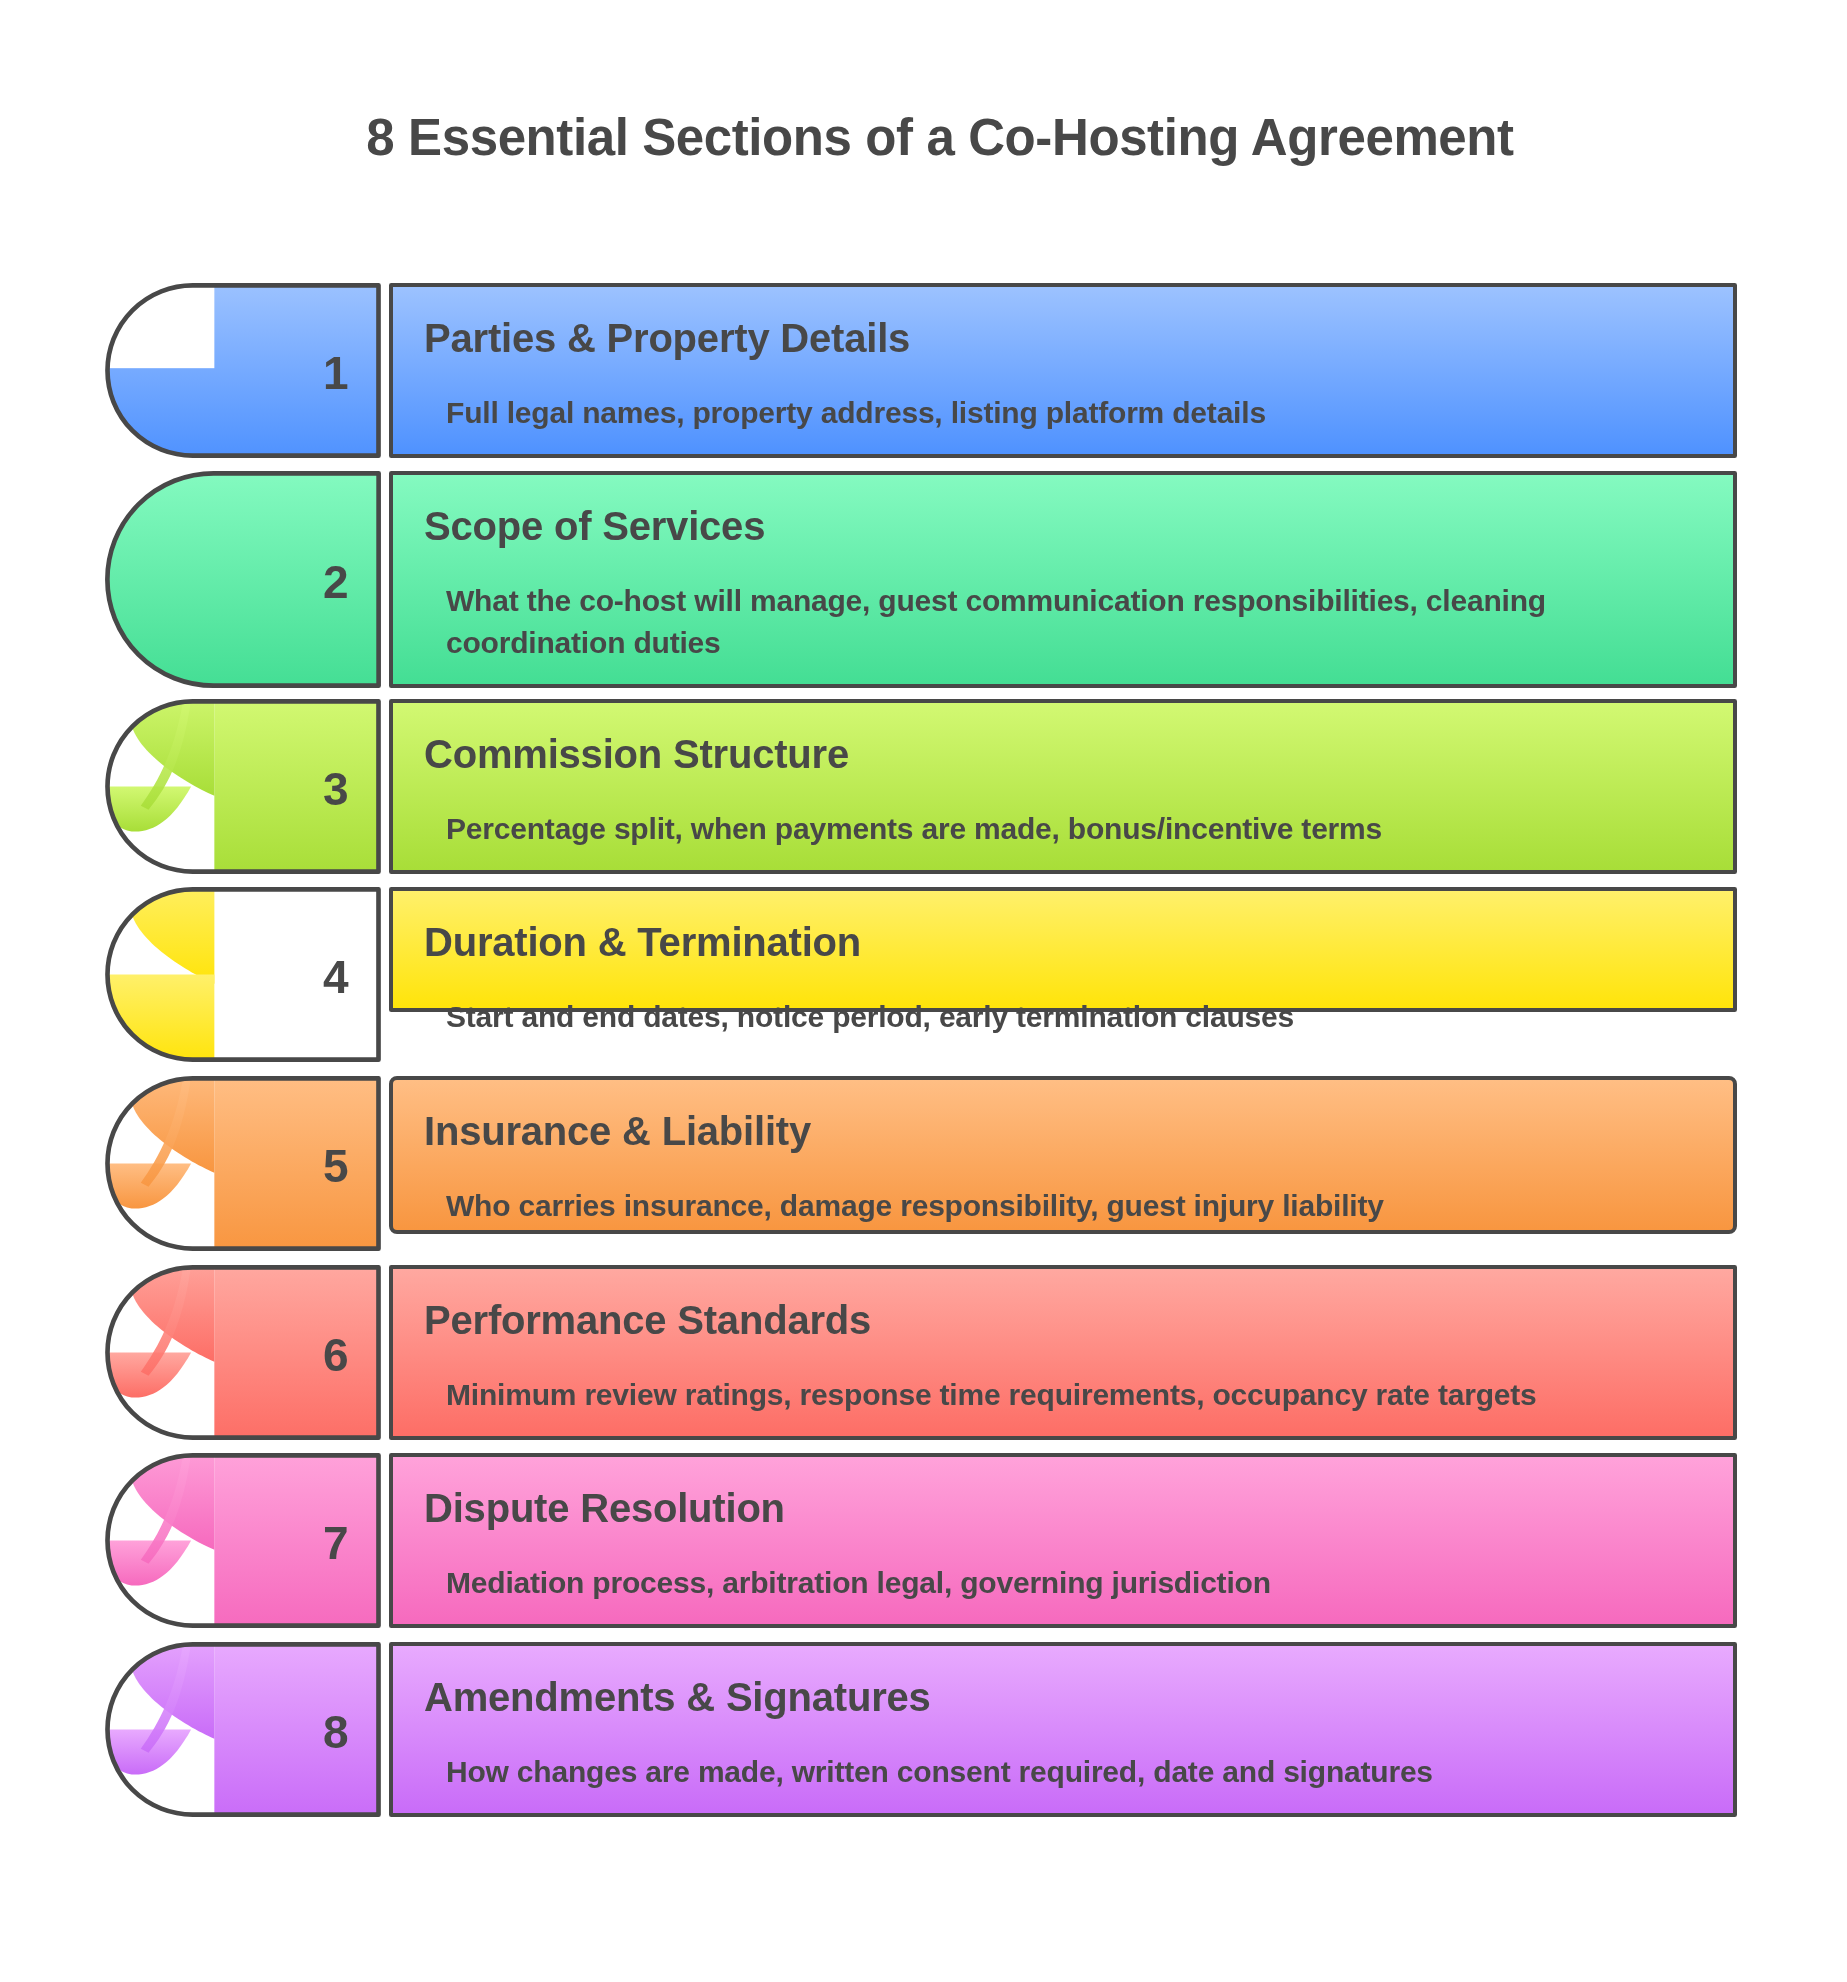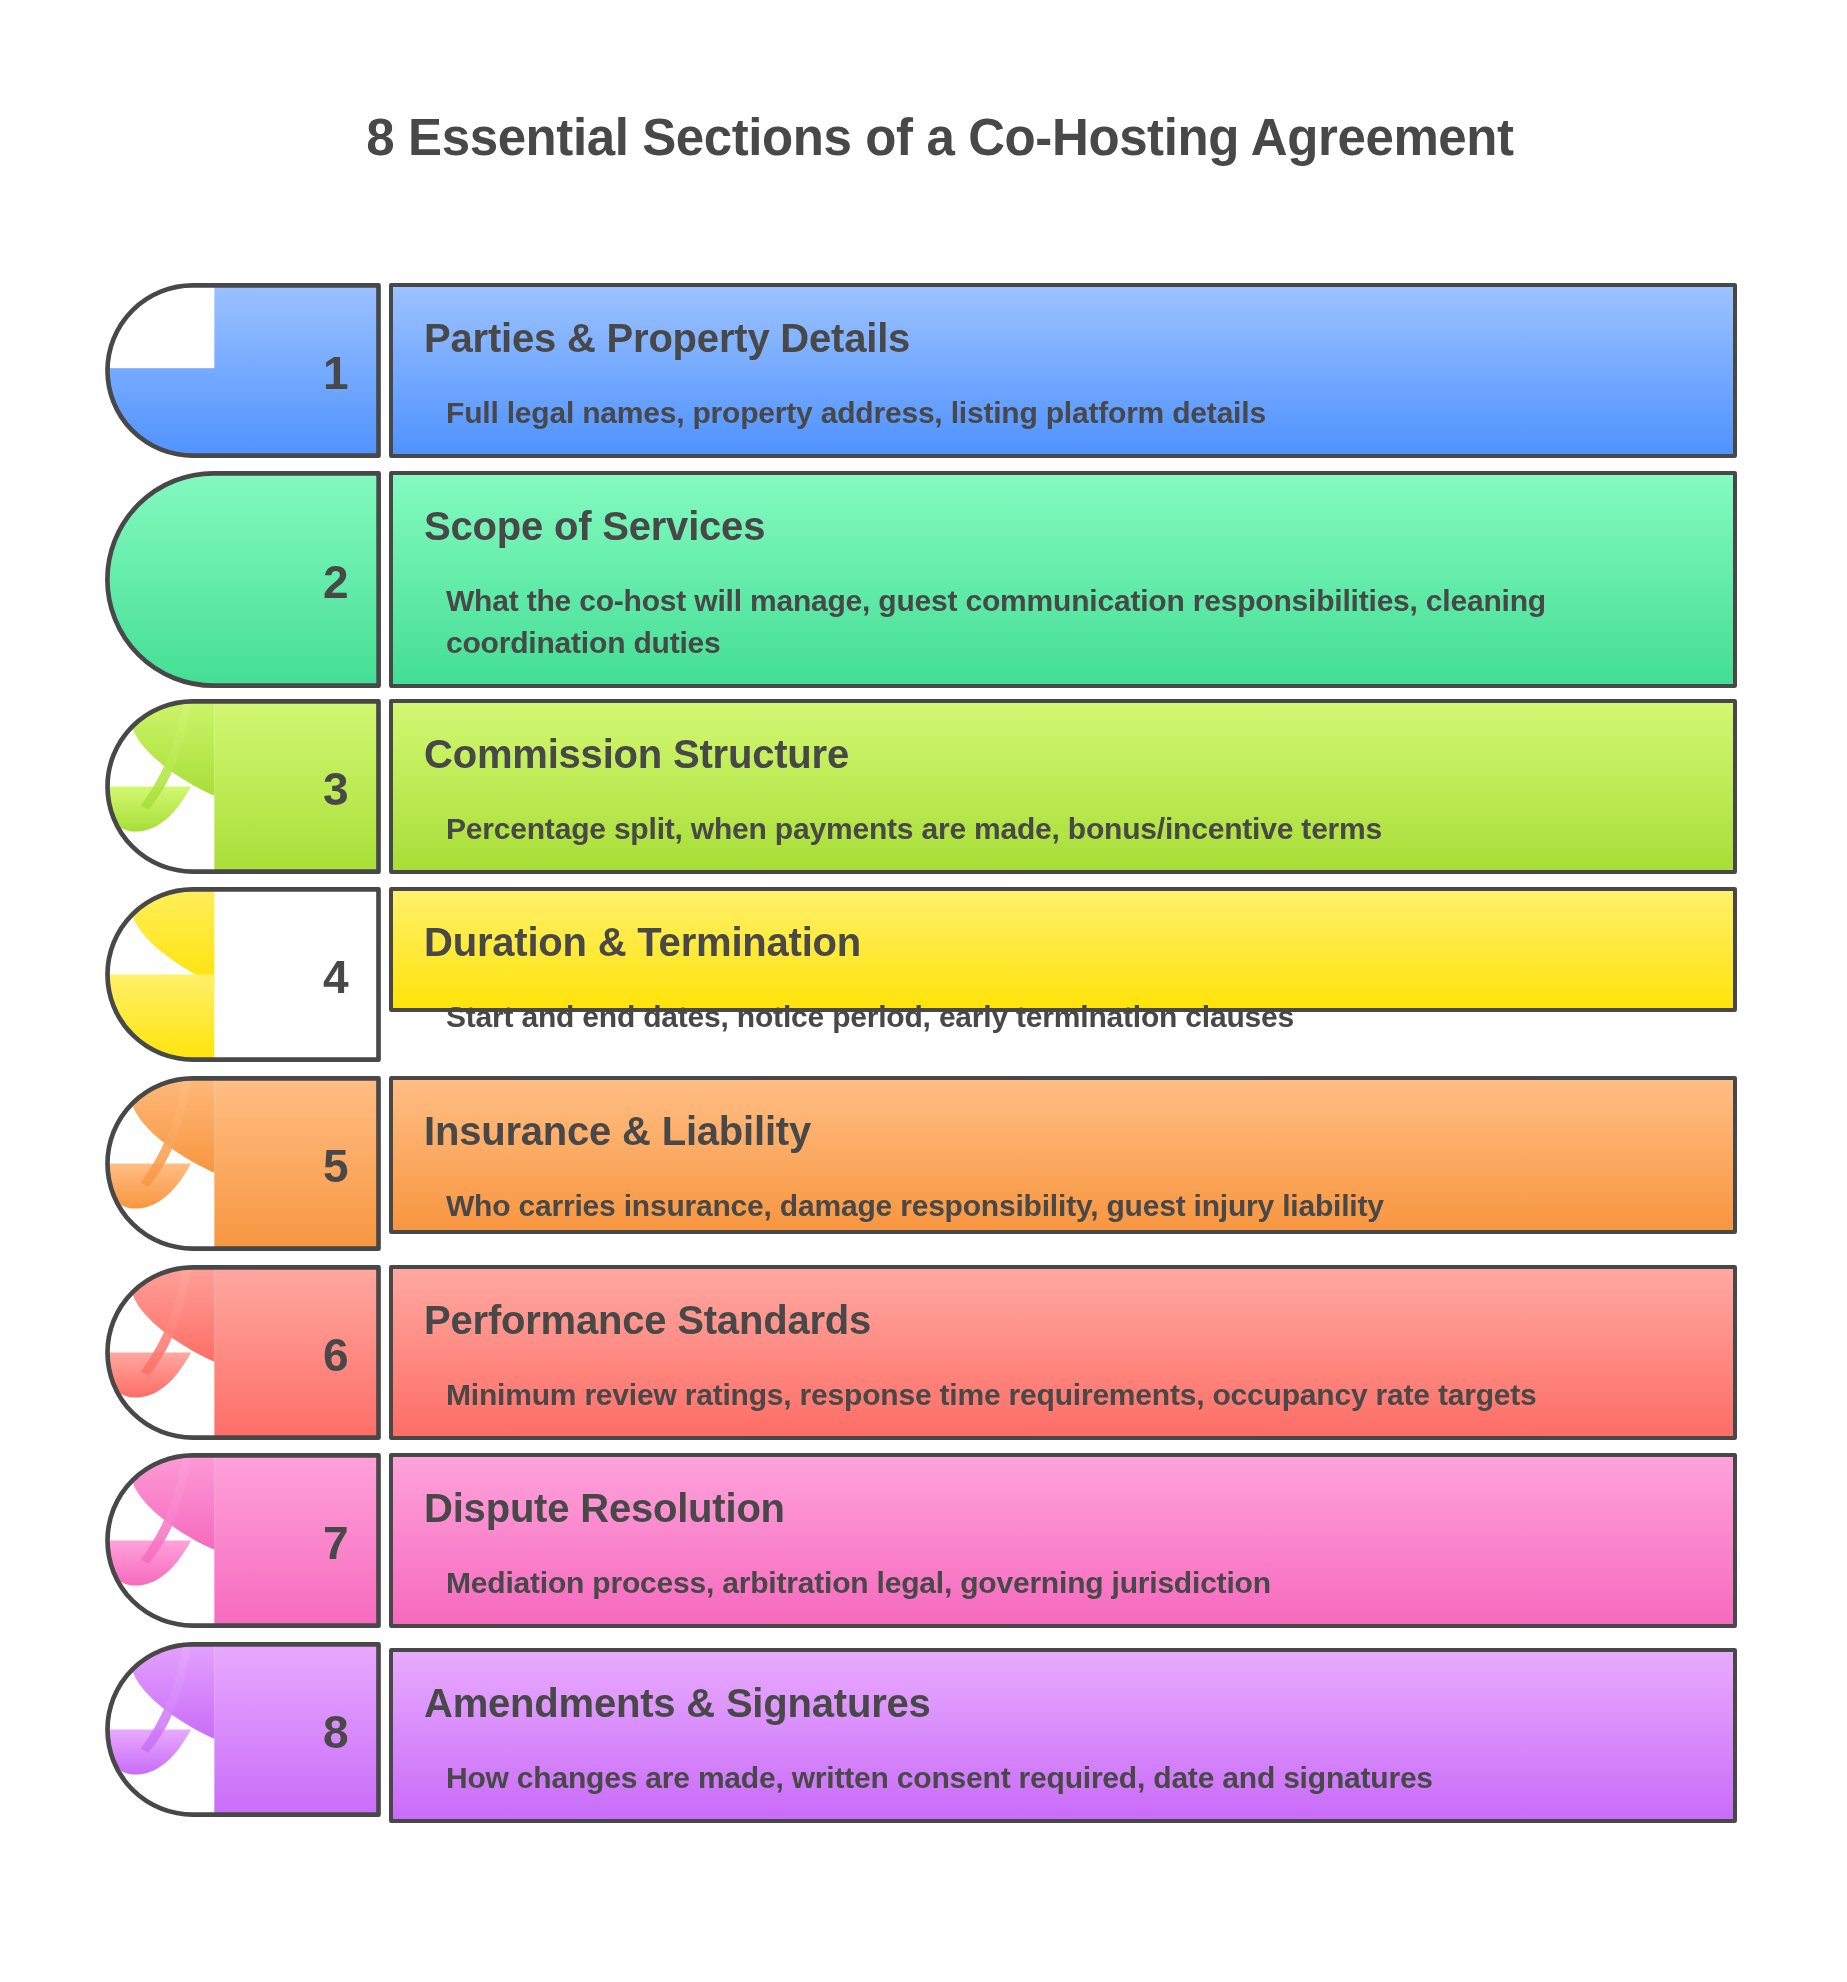--- a/index.html
+++ b/index.html
@@ -143,21 +143,21 @@
             <rect x="0" y="0" width="356" height="226" fill="#ffffff"></rect>
             <rect x="141" y="0" width="215" height="226" fill="url(#g4)"></rect>
             <path d="M141,0 L141,125 C101,108 31,63 33,23 C35,3 71,-7 111,-17 Z" fill="url(#g4)"></path>
             <path d="M0,113 L111,113 C86,158 61,173 34,171 C16,169 6,153 0,143 Z" fill="url(#g4)"></path>
             <path d="M111,0 C101,73 81,113 56,143 L46,138 C71,103 91,63 101,0 Z" fill="url(#g4)" opacity="0.9"></path>
           </g>
           <path d="M113,3 L353,3 L353,223 L113,223 A110,110 0 0 1 113,3 Z" fill="none" stroke="#484848" stroke-width="6" stroke-linejoin="round"></path>
         </svg>
       <div class="num" style="top: 67px;">5</div>
     </div>
-    <div class="panel" style="top: 0px; height: 158px; background: linear-gradient(rgb(255, 190, 132), rgb(248, 150, 64));">
+    <div class="panel" style="top: 0px; height: 158px; background: linear-gradient(rgb(255, 190, 132), rgb(248, 150, 64)); border-radius: 8px;">
       <div class="panel-title" style="top: 29px;">Insurance &amp; Liability</div>
       <div class="panel-desc" style="top: 105px;">Who carries insurance, damage responsibility, guest injury liability</div>
     </div>
   </div>
 
   <div class="row" style="top: 1265px; height: 175px;">
     <div class="pill" style="height: 175px;">
       <svg width="276" height="175" viewBox="0 0 356 226">
           <defs>
             <linearGradient id="g5" x1="0" y1="0" x2="0" y2="1">
@@ -230,19 +230,19 @@
             <rect x="0" y="0" width="356" height="226" fill="#ffffff"></rect>
             <rect x="141" y="0" width="215" height="226" fill="url(#g7)"></rect>
             <path d="M141,0 L141,125 C101,108 31,63 33,23 C35,3 71,-7 111,-17 Z" fill="url(#g7)"></path>
             <path d="M0,113 L111,113 C86,158 61,173 34,171 C16,169 6,153 0,143 Z" fill="url(#g7)"></path>
             <path d="M111,0 C101,73 81,113 56,143 L46,138 C71,103 91,63 101,0 Z" fill="url(#g7)" opacity="0.9"></path>
           </g>
           <path d="M113,3 L353,3 L353,223 L113,223 A110,110 0 0 1 113,3 Z" fill="none" stroke="#484848" stroke-width="6" stroke-linejoin="round"></path>
         </svg>
       <div class="num" style="top: 67px;">8</div>
     </div>
-    <div class="panel" style="top: 6px; height: 175px; background: linear-gradient(rgb(232, 170, 254), rgb(201, 108, 248));">
+    <div class="panel" style="top: 0px; height: 175px; background: linear-gradient(rgb(232, 170, 254), rgb(201, 108, 248));">
       <div class="panel-title" style="top: 29px;">Amendments &amp; Signatures</div>
       <div class="panel-desc" style="top: 105px;">How changes are made, written consent required, date and signatures</div>
     </div>
   </div>
 </div>
 
 
 </body></html>

